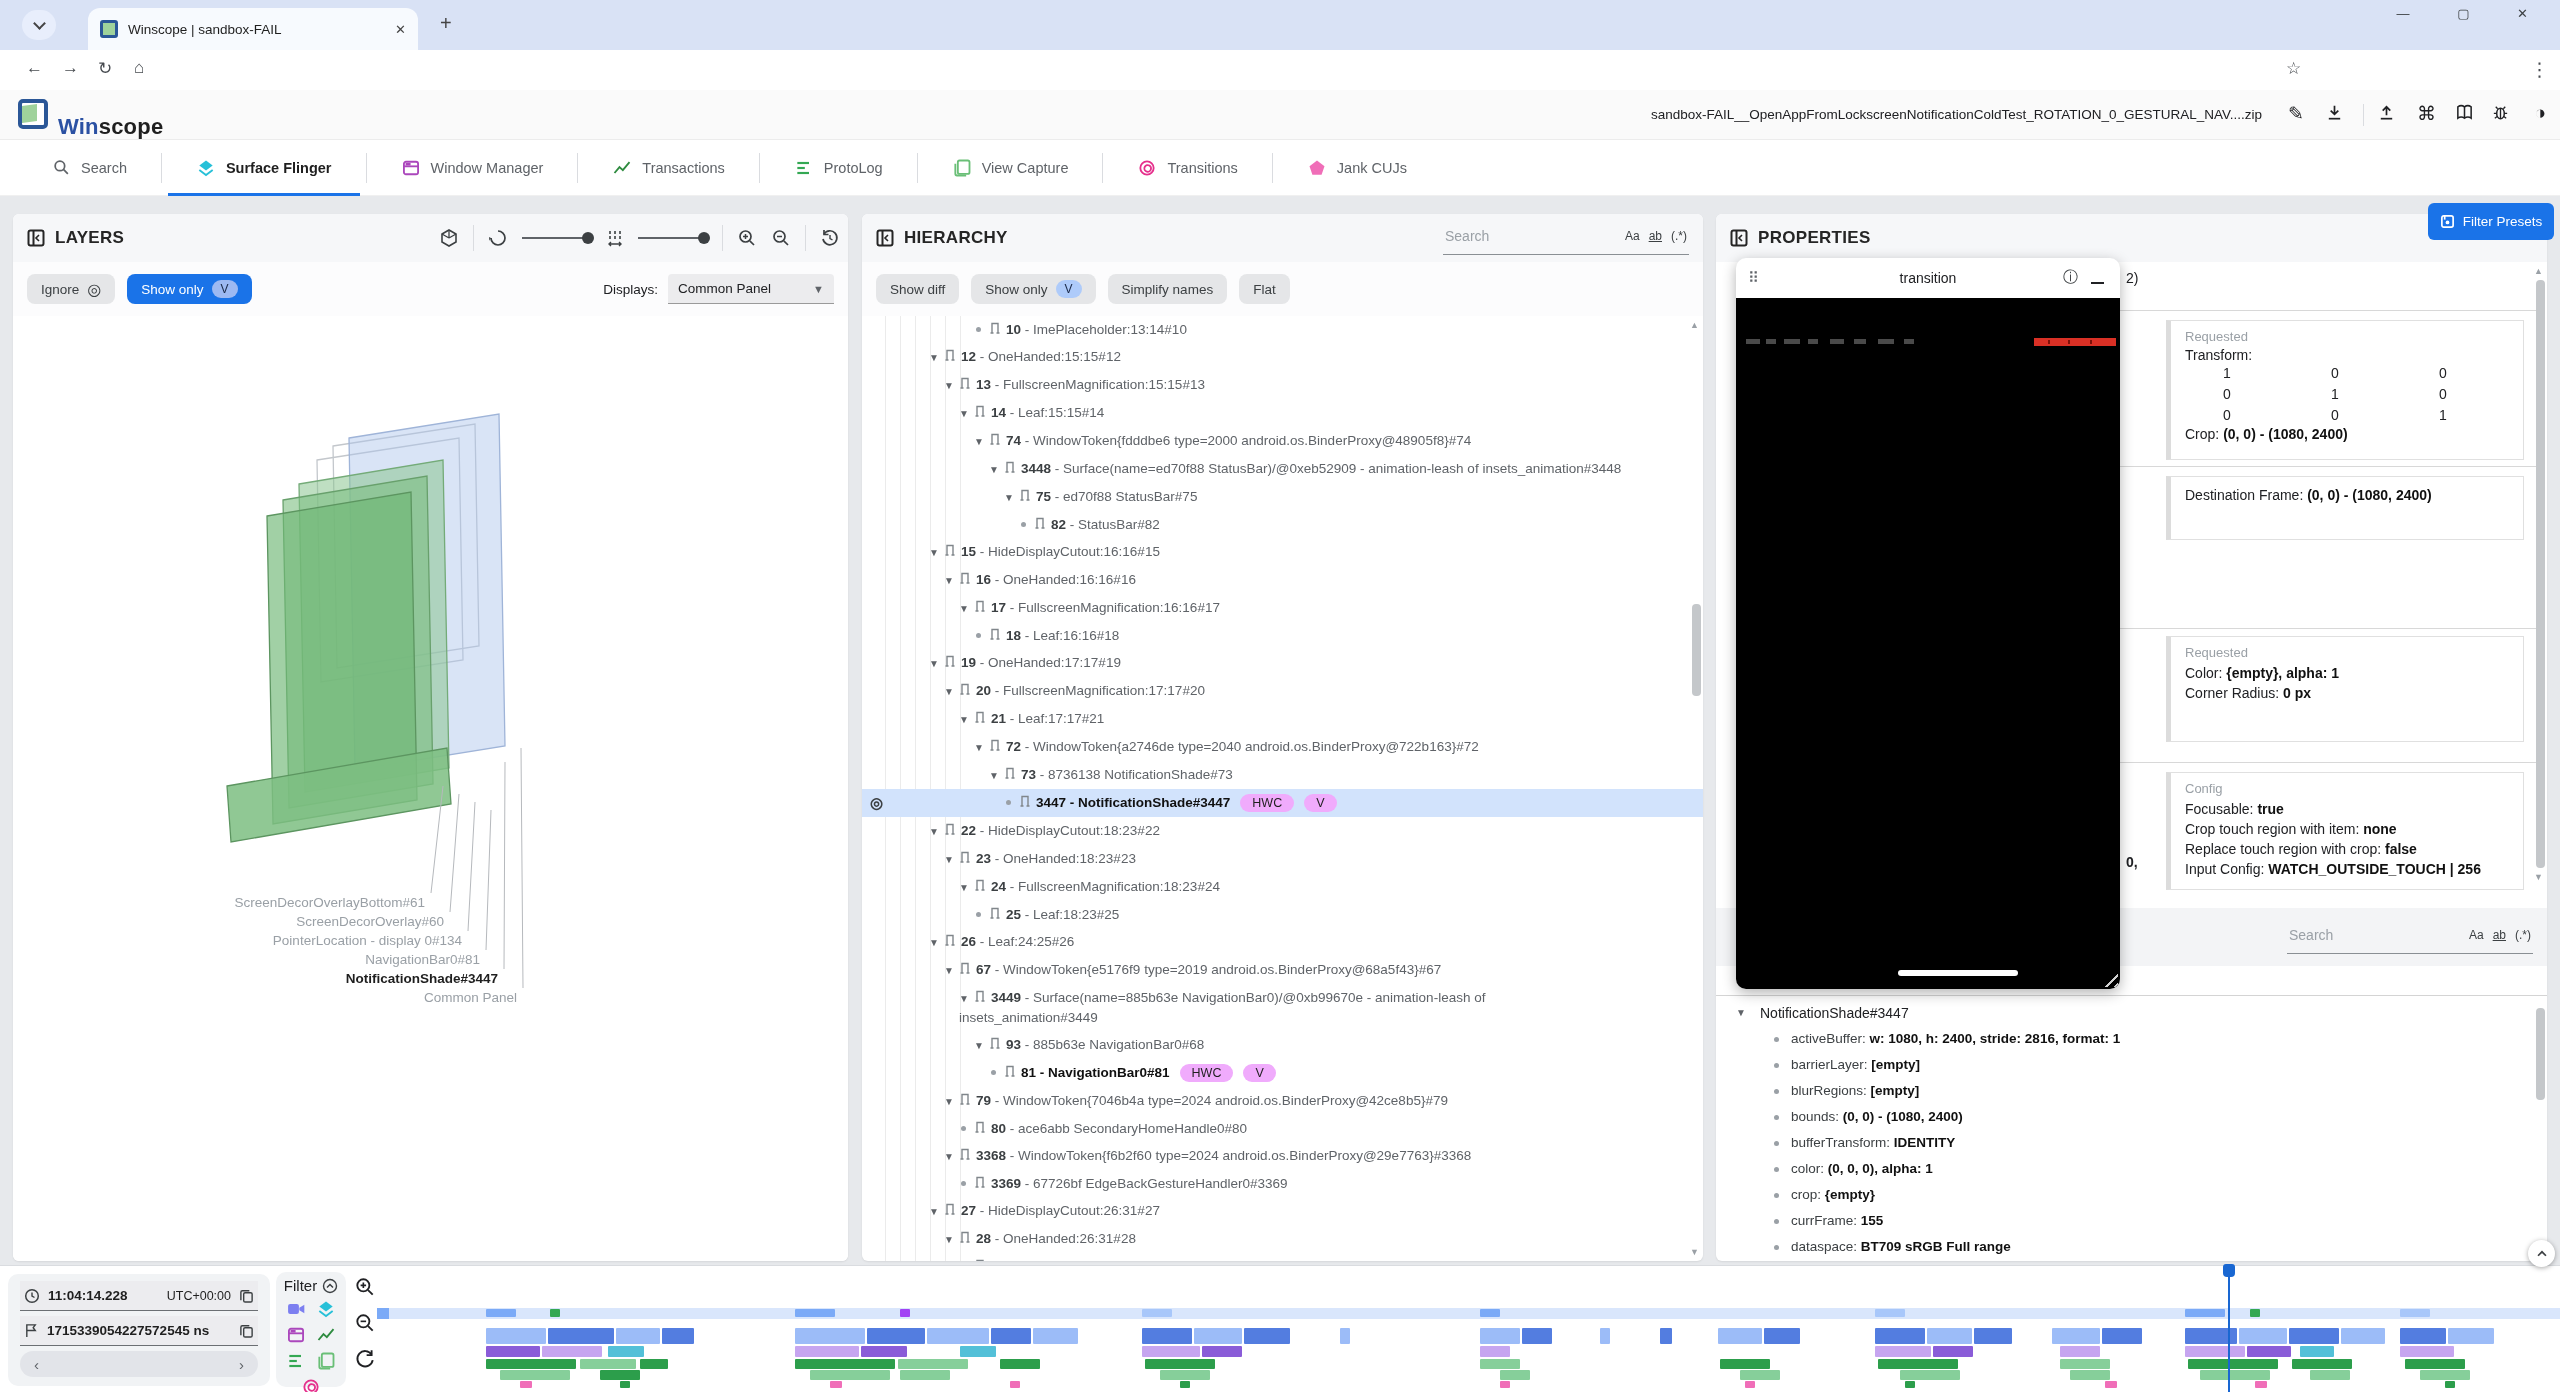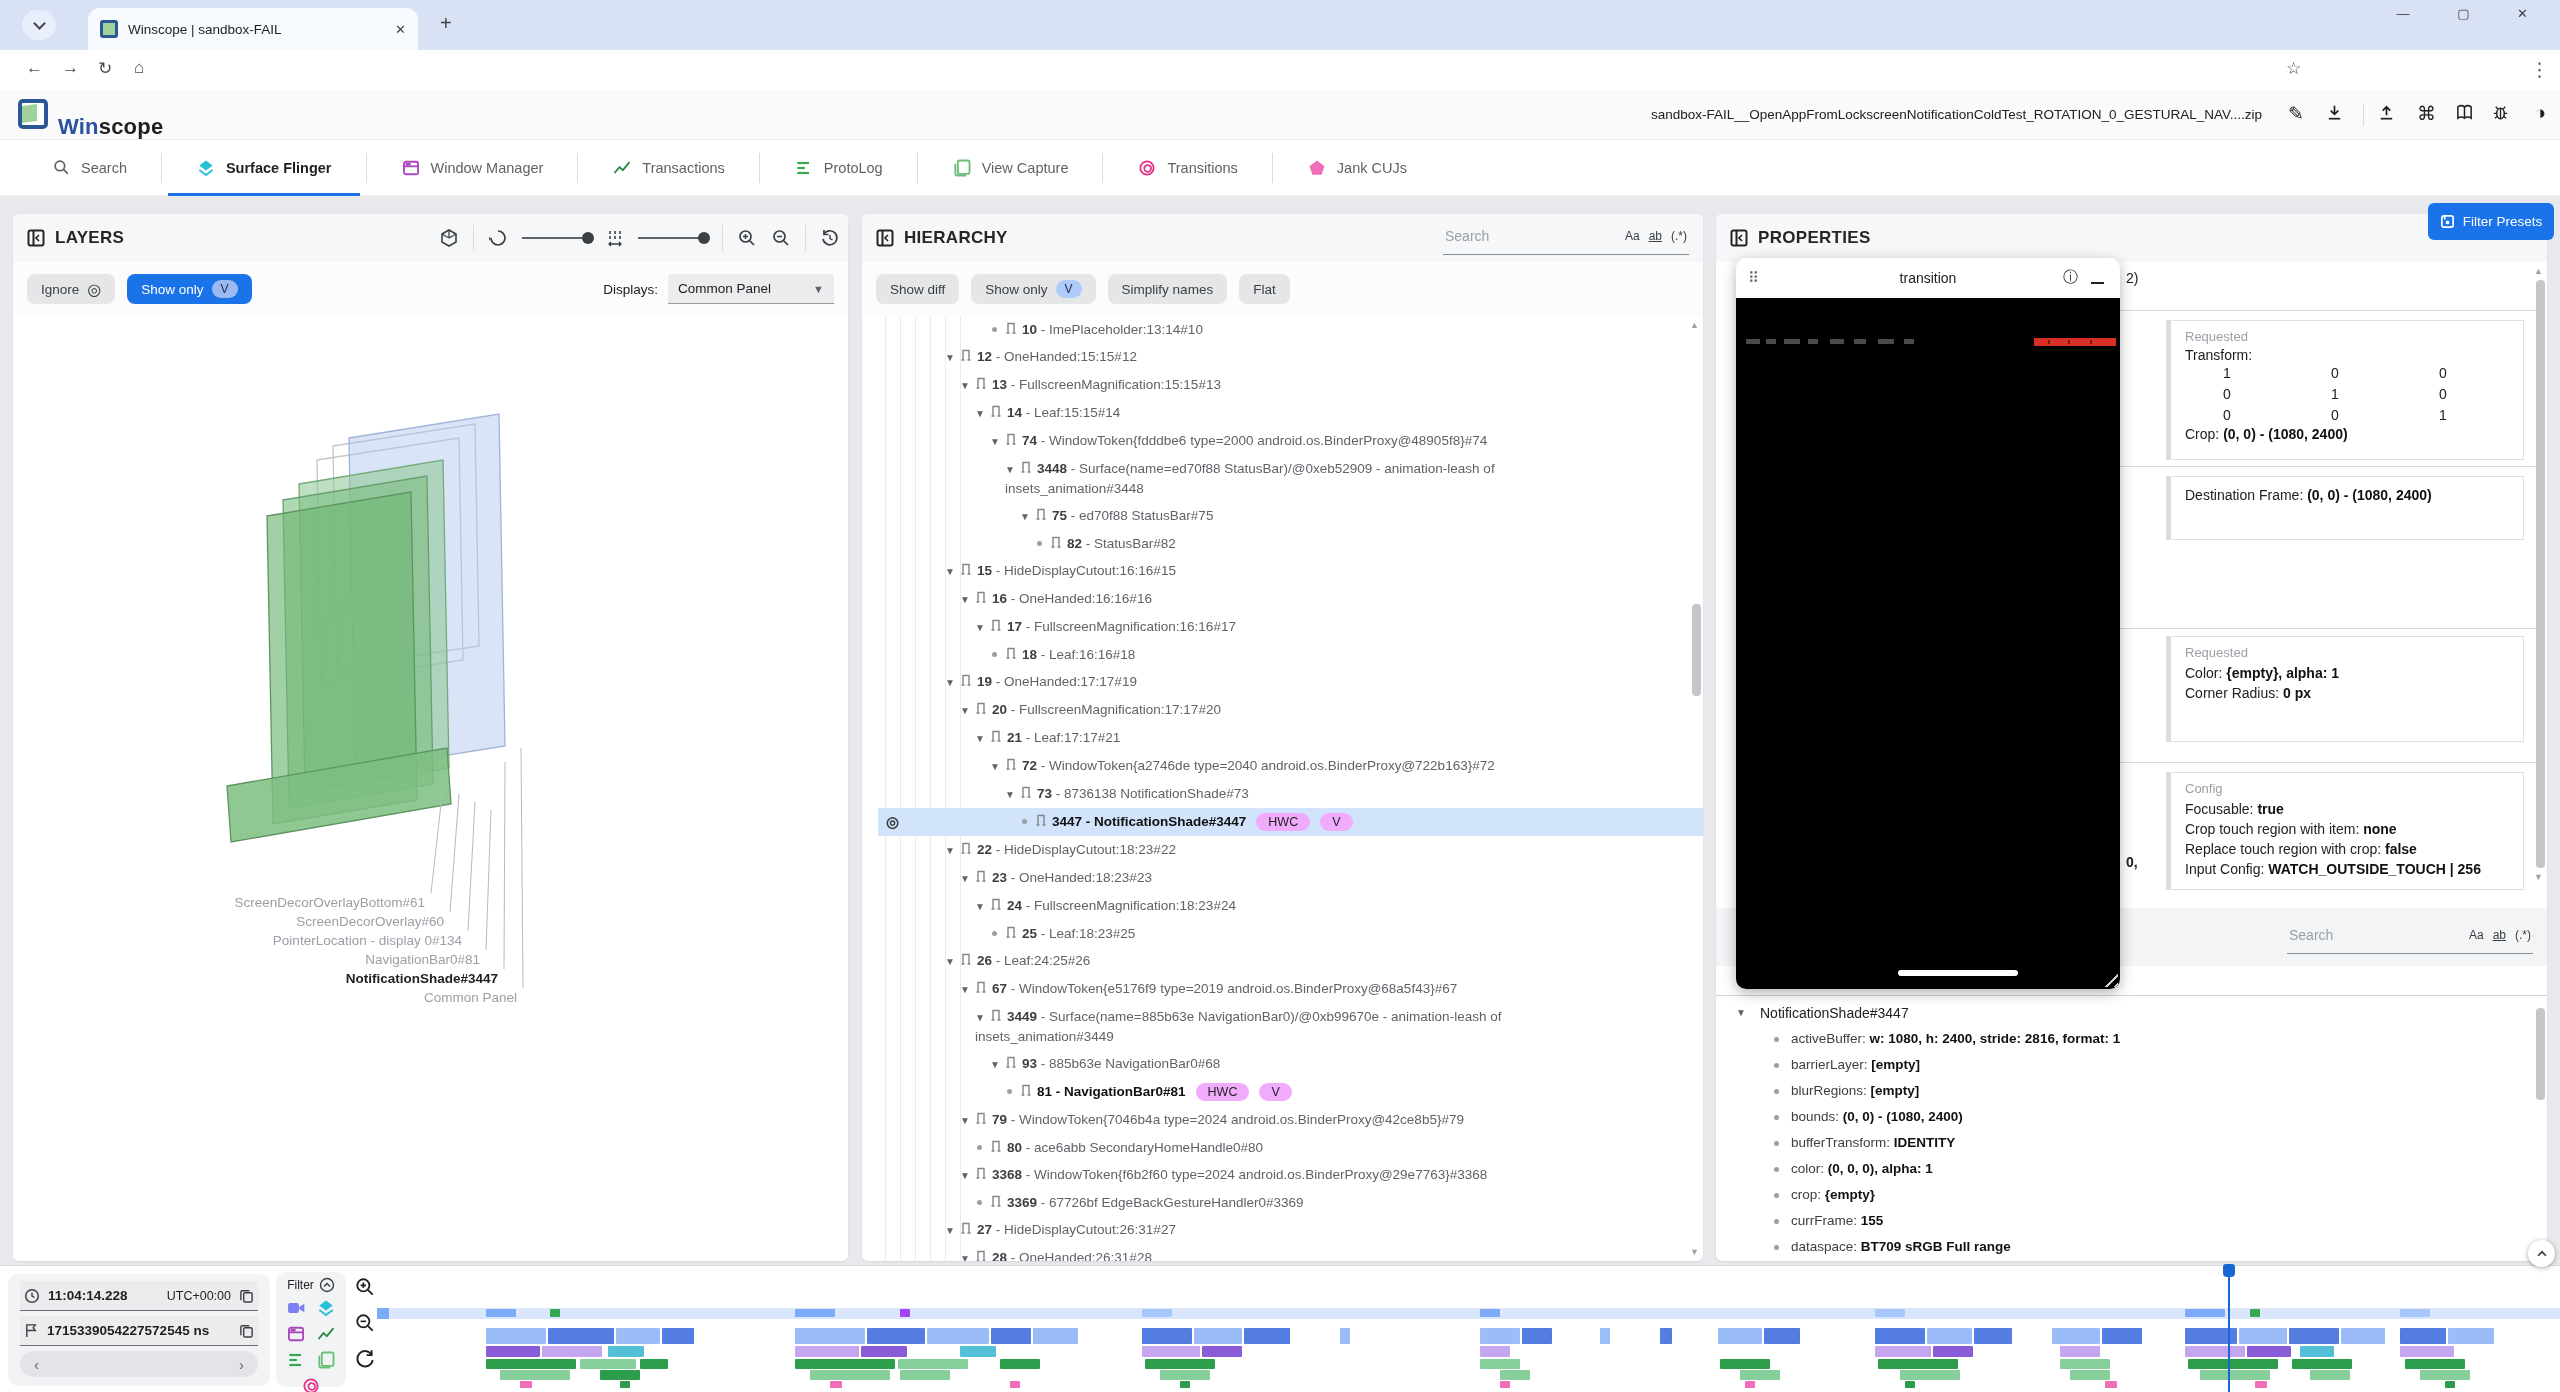--- a/index.html
+++ b/index.html
@@ -82,21 +82,21 @@
   #lcanvas { position:absolute; left:0; top:102px; right:0; bottom:0; background:#fff; }
 
   
   .searchbox { margin-left:auto; width:246px; position:relative; height:34px; }
   .searchbox .ph { position:absolute; left:2px; top:7px; font-size:14px; color:#9aa0a6; }
   .searchbox .uline { position:absolute; left:0; right:0; bottom:0; height:1px; background:#8a8f94; }
   .matchicons { position:absolute; right:2px; top:8px; font-size:12px; color:#3c4043; display:flex; gap:9px; }
   .matchicons .u { text-decoration:underline; }
   #tree { position:absolute; left:0; top:102px; right:0; bottom:0; overflow:hidden; }
   .guide { position:absolute; top:0; bottom:0; border-left:1px solid #ebebeb; }
-  .trow { position:relative; padding:4px 80px 4px 0; font-size:13.5px; line-height:19px; color:#5f6368;margin-left:16px; }
+  .trow { position:relative; padding:4px 80px 4px 0; font-size:13.5px; line-height:19px; color:#5f6368; }
   .trow .num { font-weight:700; color:#3c4043; }
   .trow.sel { background:#d2e3fc; }
   .trow.boldrow, .trow.boldrow .num, .trow.boldrow .lbl { color:#111; font-weight:700; }
   .trow .mark { display:inline-block; width:16px; color:#5f6368; font-size:10px; }
   .trow .dot { display:inline-block; width:5px; height:5px; border-radius:50%; background:#9aa0a6; margin:0 9px 2px 2px; }
   .trow .flag { display:inline-block; margin-right:6px; }
   .trow .eye { position:absolute; left:8px; top:4px; font-size:15px; color:#3c4043; }
   .hwcpill { background:#f0abfc; color:#1f1f1f; font-weight:400; border-radius:11px; font-size:12.5px; padding:2px 12px; margin-left:10px; }
   .scrollarrow { position:absolute; right:3px; font-size:9px; color:#9aa0a6; }
   .sthumb { position:absolute; right:2px; width:9px; background:#c4c7ca; border-radius:4px; }
@@ -142,21 +142,21 @@
   #tlleft { position:absolute; left:8px; top:8px; width:262px; height:112px; background:#f1f3f5; border-radius:10px; padding:7px 12px; }
   .tlinput { position:relative; height:30px; background:#ececef; border-bottom:1px solid #6b6f73; display:flex; align-items:center;
     gap:8px; padding:0 4px; margin-bottom:5px; font-size:13.5px; color:#1f1f1f; }
   .tlinput .tval { font-weight:700; }
   .tlinput .tz { margin-left:auto; font-weight:400; font-size:12.5px; }
   .tlinput .cpy { margin-left:auto; }
   .tlinput.second .cpy { margin-left:auto; }
   #tlnav { height:26px; background:#e2e4e9; border-radius:13px; display:flex; align-items:center; justify-content:space-between;
     padding:0 14px; color:#5f6368; font-size:15px; }
   #tlfilter { position:absolute; left:276px; top:6px; width:70px; height:115px; background:#f1f3f5; border-radius:10px; padding:5px 8px; }
-  #tlfilter .fhead { display:flex; align-items:center; gap:5px; font-size:12px; color:#202124; justify-content:center; }
+  #tlfilter .fhead { display:flex; align-items:center; gap:5px; font-size:15px; color:#202124; justify-content:center; }
   #tlfilter .grid { display:flex; flex-wrap:wrap; gap:6px 10px; justify-content:center; margin-top:5px; }
   #tlzoom { position:absolute; left:352px; top:10px; width:26px; height:110px; display:flex; flex-direction:column; gap:14px; align-items:center; }
   #tlband { position:absolute; left:377px; top:42px; right:0; height:11px; background:#d9e6fc; }
   #tlband .lh { position:absolute; left:0; top:0; width:12px; height:11px; background:#7baaf7; }
   .seg { position:absolute; border-radius:1px; }
   #playhead { position:absolute; top:0; bottom:0; width:2px; background:#1967d2; z-index:3; }
   #playhead::before { content:""; position:absolute; left:-5px; top:-2px; width:12px; height:13px; background:#1967d2; border-radius:3px 3px 4px 4px; }
   #collapsebtn { position:absolute; left:2528px; top:1240px; width:27px; height:27px; border-radius:50%; background:#fff;
     box-shadow:0 1px 5px rgba(0,0,0,.35); z-index:7; display:flex; align-items:center; justify-content:center; }
 </style>

